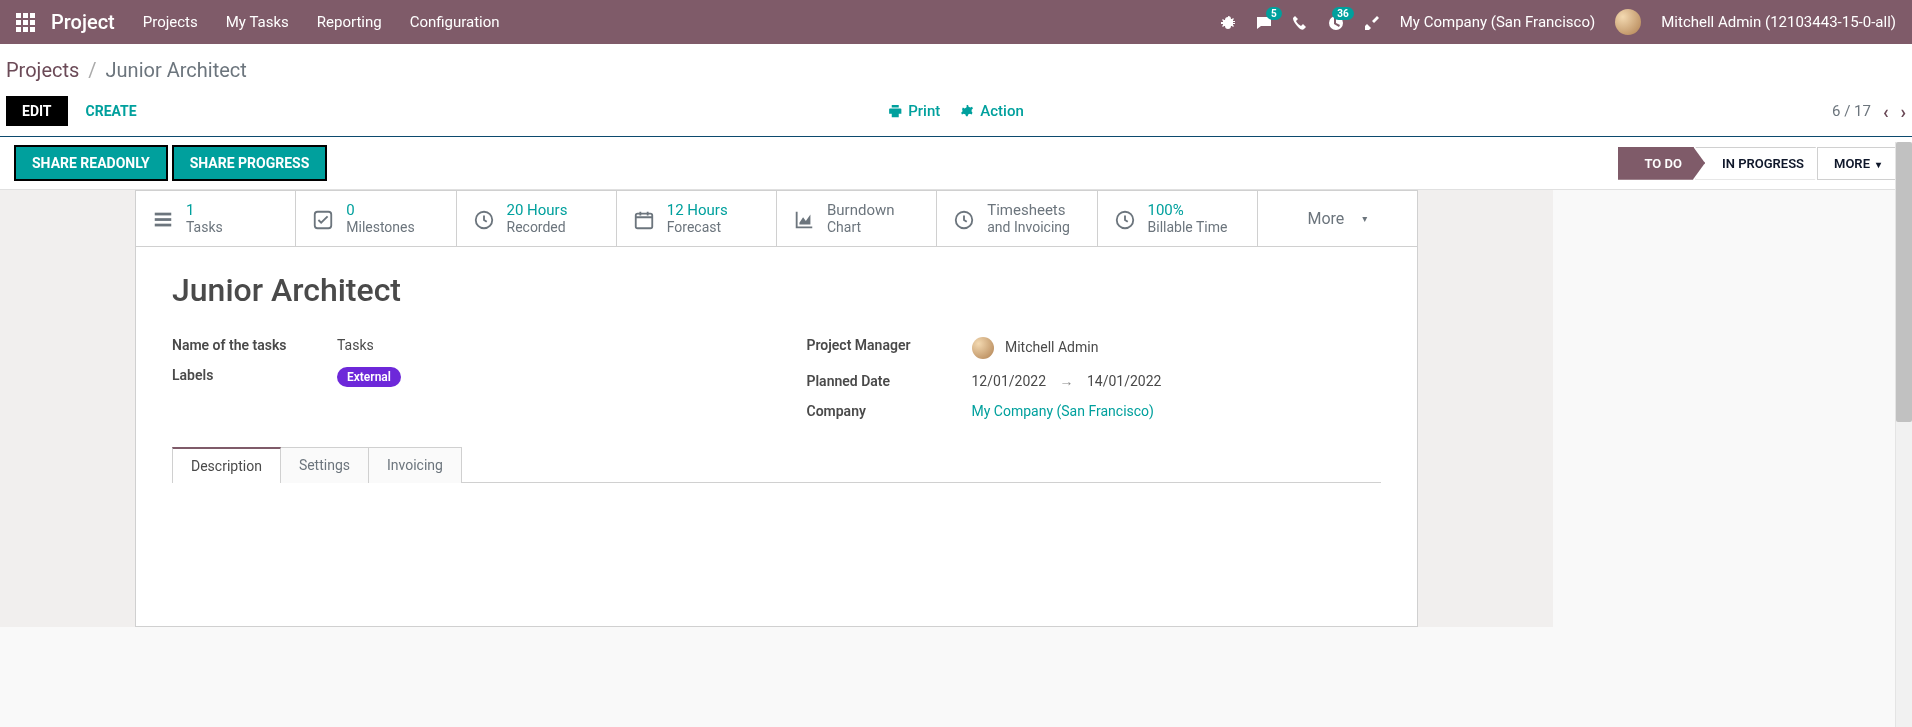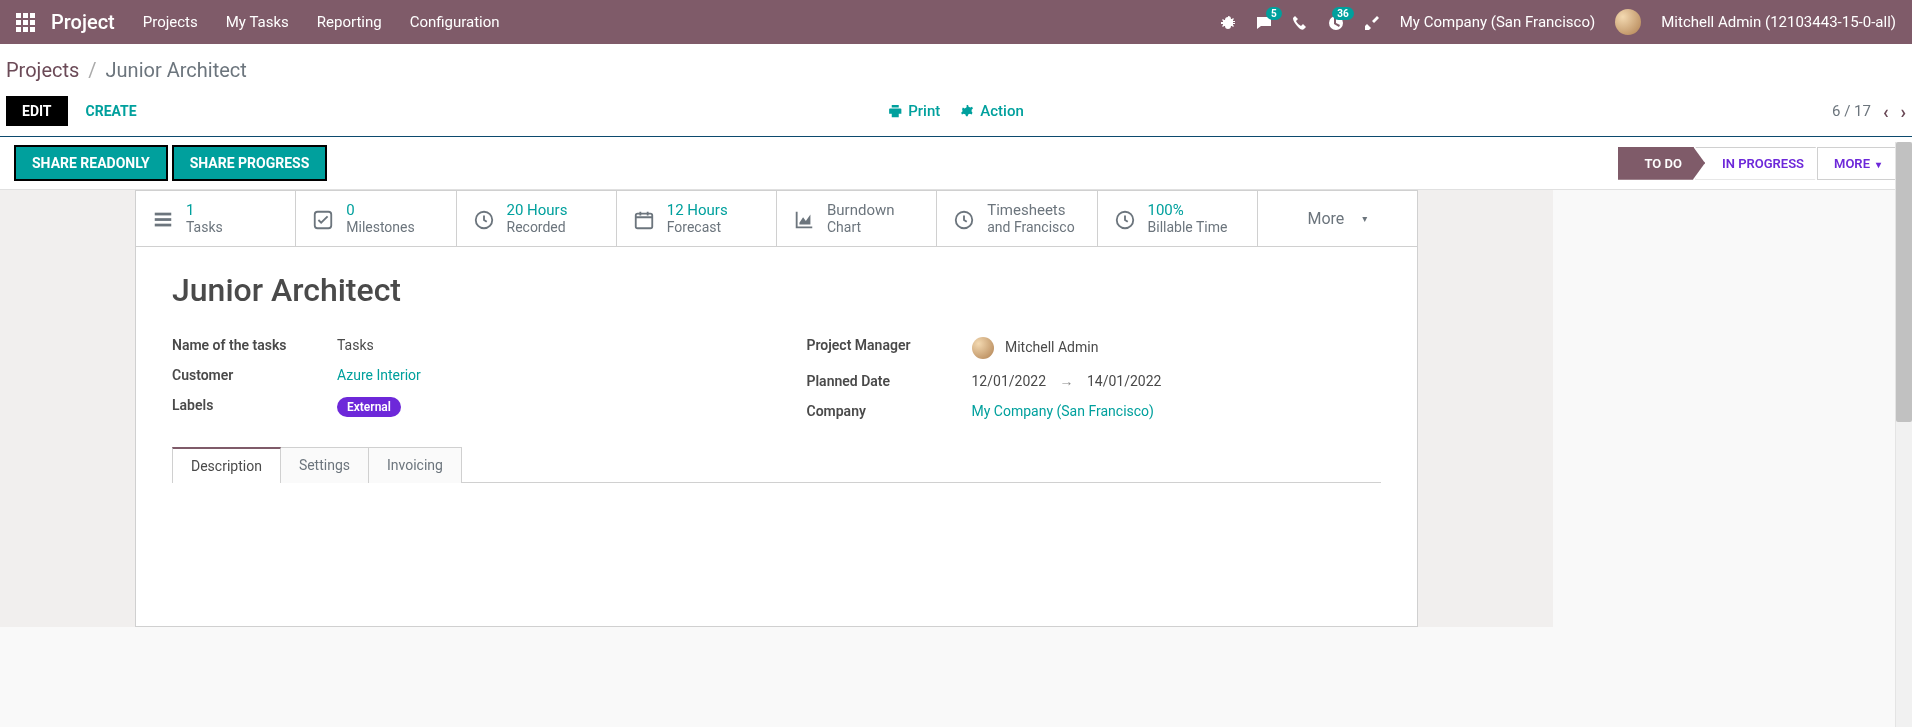--- a/index.html
+++ b/index.html
@@ -32,21 +32,21 @@
 .center-actions a { color: #00a09d; text-decoration: none; font-size: 15px; font-weight: 500; display: flex; align-items: center; gap: 6px; }
 .action-bar .pager { margin-left: auto; display: flex; align-items: center; gap: 12px; color: #6c757d; font-size: 15px; }
 .action-bar .pager-btn { color: #6b4a57; font-size: 18px; cursor: pointer; font-weight: bold; }
 
 .status-bar { background: #fff; border-bottom: 1px solid #e0e0e0; display: flex; align-items: center; padding: 8px 14px; margin-bottom: 0; }
 .share-btn { background: #00a09d; color: #fff; border: 2px solid #000000; padding: 8px 16px; font-size: 14px; font-weight: bold; cursor: pointer; margin-right: 4px; }
 .highlight-box { border: 4px solid #e53935; padding: 2px 2px; display: inline-block; }
 .highlight-box .share-btn { margin-right: 0; }
 .status-bar .spacer { flex: 1; }
 .status-stages { display: flex; align-items: center; }
-.stage { position: relative; padding: 8px 22px 8px 26px; font-size: 13px; font-weight: 600; color: #6d28d9; border: 1px solid #d0d0d0; background: #fff; cursor: pointer; clip-path: polygon(0 0, calc(100% - 12px) 0, 100% 50%, calc(100% - 12px) 100%, 0 100%, 12px 50%); margin-left: -10px; }
+.stage { position: relative; padding: 8px 22px 8px 26px; font-size: 13px; font-weight: 600; color: #0f172a; border: 1px solid #d0d0d0; background: #fff; cursor: pointer; clip-path: polygon(0 0, calc(100% - 12px) 0, 100% 50%, calc(100% - 12px) 100%, 0 100%, 12px 50%); margin-left: -10px; }
 .stage:first-child { clip-path: polygon(0 0, calc(100% - 12px) 0, 100% 50%, calc(100% - 12px) 100%, 0 100%); margin-left: 0; }
 .stage.active { background: #7f5b69; color: #fff; border-color: #7f5b69; }
 .stage.more { clip-path: none; padding: 8px 16px; }
 .stage.more::after { content: "▾"; margin-left: 6px; font-size: 10px; }
 
 .content-wrap { display: flex; }
 .gutter { width: 135px; background: #f1efee; }
 .form-sheet { flex: 1; max-width: 1283px; background: #fff; border: 1px solid #d0d0d0; margin: 0; }
 
 .stat-buttons { display: flex; border-bottom: 1px solid #d0d0d0; }
@@ -235,21 +235,21 @@
             <span class="st-label">Chart</span>
           </span>
       </div>
       <div class="stat-btn">
         <span class="st-icon"><svg width="22" height="22" viewBox="0 0 24 24" fill="none" stroke="#6c757d" stroke-width="2">
               <circle cx="12" cy="12" r="9"></circle>
               <path d="M12 7v5l3 2"></path>
             </svg></span>
         <span class="st-text">
             <span class="st-num" style="color:#6c757d">Timesheets</span>
-            <span class="st-label">and Francisco</span>
+            <span class="st-label">and Invoicing</span>
           </span>
       </div>
       <div class="stat-btn">
         <span class="st-icon"><svg width="22" height="22" viewBox="0 0 24 24" fill="none" stroke="#6c757d" stroke-width="2">
               <circle cx="12" cy="12" r="9"></circle>
               <path d="M12 7v5l3 2"></path>
             </svg></span>
         <span class="st-text">
             <span class="st-num">100%</span>
             <span class="st-label">Billable Time</span>
@@ -260,24 +260,20 @@
       </div>
     </div>
 
     <div class="form-body">
       <h1 class="rec-title">Junior Architect</h1>
       <div class="field-grid">
         <div class="field-col">
           <div class="field-row">
             <span class="field-label">Name of the tasks</span>
             <span class="field-value">Tasks</span>
-          </div>
-          <div class="field-row">
-            <span class="field-label">Customer</span>
-            <span class="field-value link">Azure Interior</span>
           </div>
           <div class="field-row">
             <span class="field-label">Labels</span>
             <span class="tag-pill">External</span>
           </div>
         </div>
         <div class="field-col">
           <div class="field-row">
             <span class="field-label">Project Manager</span>
             <span class="field-value">

